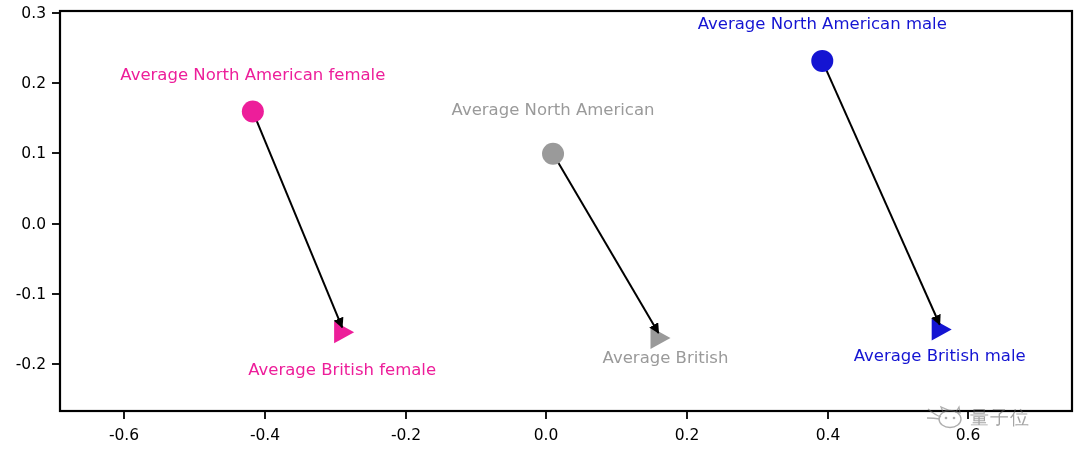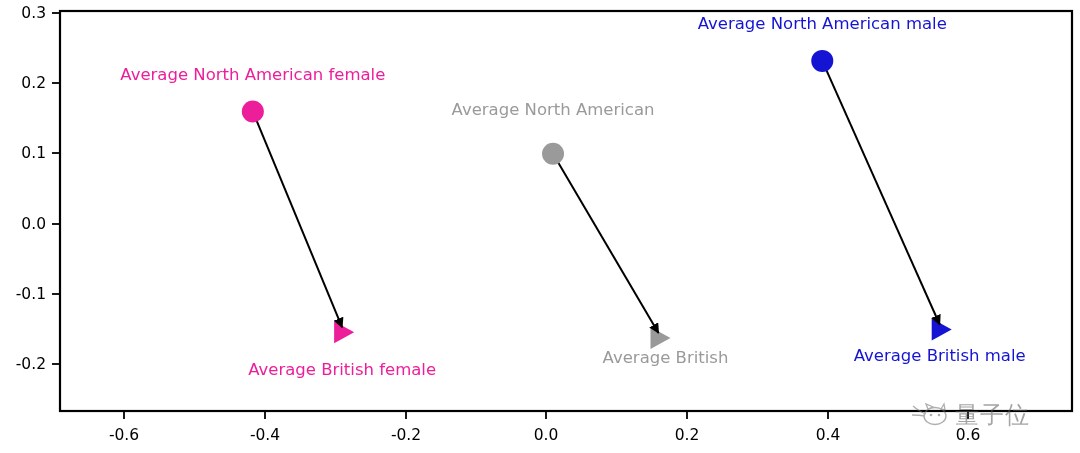--- a/index.html
+++ b/index.html
@@ -26,21 +26,21 @@
     right:14px;
     bottom:22px;
     display:flex;
     align-items:center;
     gap:5px;
     opacity:0.55;
     pointer-events:none;
   }
   .wm-text{
     font-family:"DejaVu Sans", sans-serif;
-    font-size:24px;
+    font-size:19px;
     color:#5a5a5a;
     letter-spacing:1px;
   }
 </style>
 </head>
 <body>
 
 <div id="figure">
 
   <svg id="plotsvg" viewBox="0 0 1080 453">

